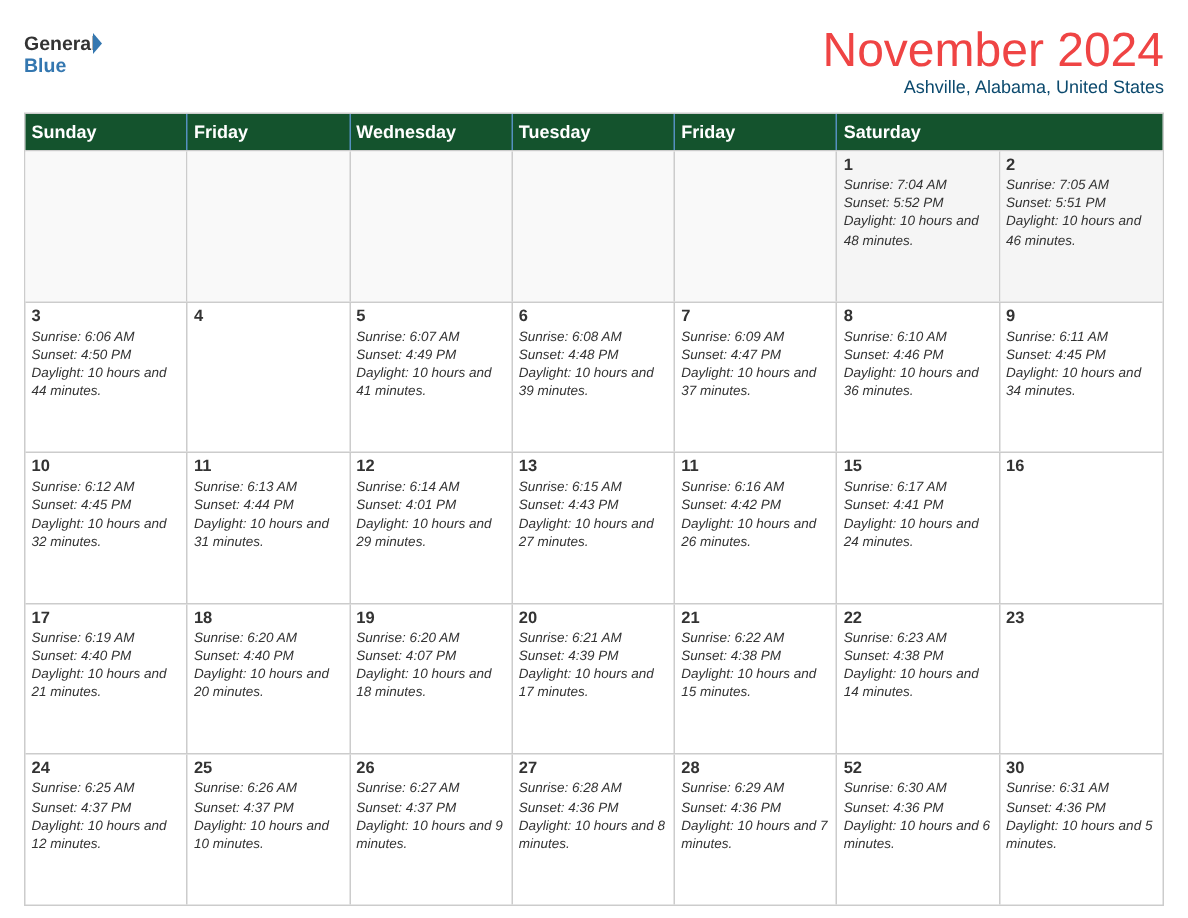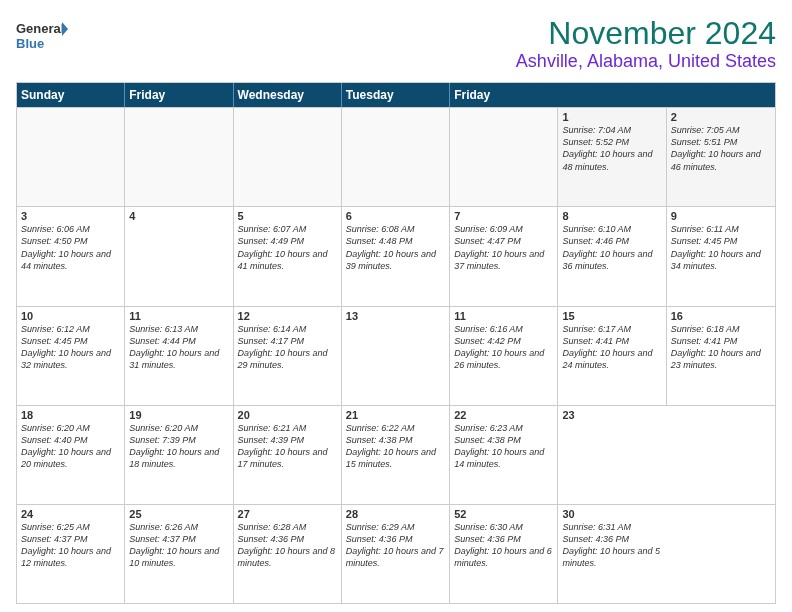--- a/index.html
+++ b/index.html
@@ -26,39 +26,39 @@
     .logo {
       display: flex;
       align-items: center;
     }
     .title-block {
       text-align: right;
     }
     .main-title {
       font-size: 32px;
       font-weight: normal;
-      color: #0f766e;
+      color: #ef4444;
       line-height: 1.1;
     }
     .subtitle {
-      font-size: 18px;
-      color: #6d28d9;
+      font-size: 12px;
+      color: #0c4a6e;
     }
     .calendar {
       flex: 1;
       border: 1px solid #ccc;
       border-collapse: collapse;
       width: 100%;
       display: flex;
       flex-direction: column;
     }
     .cal-header-row {
       display: grid;
       grid-template-columns: repeat(7, 1fr);
-      background: #0c4a6e;
+      background: #14532d;
     }
     .cal-header-cell {
       color: #fff;
       font-size: 12px;
       font-weight: bold;
       padding: 5px 4px;
       border-right: 1px solid #5590c0;
       text-align: left;
     }
     .cal-header-cell:last-child { border-right: none; }
@@ -116,20 +116,21 @@
     </div>
   </div>
 
   <div class="calendar">
     <div class="cal-header-row">
     <div class="cal-header-cell">Sunday</div>
         <div class="cal-header-cell">Friday</div>
         <div class="cal-header-cell">Wednesday</div>
         <div class="cal-header-cell">Tuesday</div>
         <div class="cal-header-cell">Friday</div>
+        <div class="cal-header-cell">Saturday</div>
       </div>
     <div class="cal-body">
     <div class="cal-row">
           <div class="cal-cell empty"></div>
           <div class="cal-cell empty"></div>
           <div class="cal-cell empty"></div>
           <div class="cal-cell empty"></div>
           <div class="cal-cell empty"></div>
           <div class="cal-cell shaded">
             <span class="day-num">1</span>
@@ -204,61 +205,68 @@
           <div class="cal-cell">
             <span class="day-num">11</span>
             <div class="day-info">Sunrise: 6:13 AM
 Sunset: 4:44 PM
 Daylight: 10 hours
 and 31 minutes.</div>
           </div>
           <div class="cal-cell">
             <span class="day-num">12</span>
             <div class="day-info">Sunrise: 6:14 AM
-Sunset: 4:17 PM
+Sunset: 4:01 PM
 Daylight: 10 hours
 and 29 minutes.</div>
           </div>
           <div class="cal-cell">
             <span class="day-num">13</span>
+            <div class="day-info">Sunrise: 6:15 AM
+Sunset: 4:43 PM
+Daylight: 10 hours
+and 27 minutes.</div>
           </div>
           <div class="cal-cell">
             <span class="day-num">11</span>
             <div class="day-info">Sunrise: 6:16 AM
 Sunset: 4:42 PM
 Daylight: 10 hours
 and 26 minutes.</div>
           </div>
           <div class="cal-cell">
             <span class="day-num">15</span>
             <div class="day-info">Sunrise: 6:17 AM
 Sunset: 4:41 PM
 Daylight: 10 hours
 and 24 minutes.</div>
           </div>
           <div class="cal-cell">
             <span class="day-num">16</span>
-            <div class="day-info">Sunrise: 6:18 AM
-Sunset: 4:41 PM
-Daylight: 10 hours
-and 23 minutes.</div>
           </div>
         </div>
         <div class="cal-row">
+          <div class="cal-cell">
+            <span class="day-num">17</span>
+            <div class="day-info">Sunrise: 6:19 AM
+Sunset: 4:40 PM
+Daylight: 10 hours
+and 21 minutes.</div>
+          </div>
           <div class="cal-cell">
             <span class="day-num">18</span>
             <div class="day-info">Sunrise: 6:20 AM
 Sunset: 4:40 PM
 Daylight: 10 hours
 and 20 minutes.</div>
           </div>
           <div class="cal-cell">
             <span class="day-num">19</span>
             <div class="day-info">Sunrise: 6:20 AM
-Sunset: 7:39 PM
+Sunset: 4:07 PM
 Daylight: 10 hours
 and 18 minutes.</div>
           </div>
           <div class="cal-cell">
             <span class="day-num">20</span>
             <div class="day-info">Sunrise: 6:21 AM
 Sunset: 4:39 PM
 Daylight: 10 hours
 and 17 minutes.</div>
           </div>
@@ -287,20 +295,27 @@
 Sunset: 4:37 PM
 Daylight: 10 hours
 and 12 minutes.</div>
           </div>
           <div class="cal-cell">
             <span class="day-num">25</span>
             <div class="day-info">Sunrise: 6:26 AM
 Sunset: 4:37 PM
 Daylight: 10 hours
 and 10 minutes.</div>
+          </div>
+          <div class="cal-cell">
+            <span class="day-num">26</span>
+            <div class="day-info">Sunrise: 6:27 AM
+Sunset: 4:37 PM
+Daylight: 10 hours
+and 9 minutes.</div>
           </div>
           <div class="cal-cell">
             <span class="day-num">27</span>
             <div class="day-info">Sunrise: 6:28 AM
 Sunset: 4:36 PM
 Daylight: 10 hours
 and 8 minutes.</div>
           </div>
           <div class="cal-cell">
             <span class="day-num">28</span>

